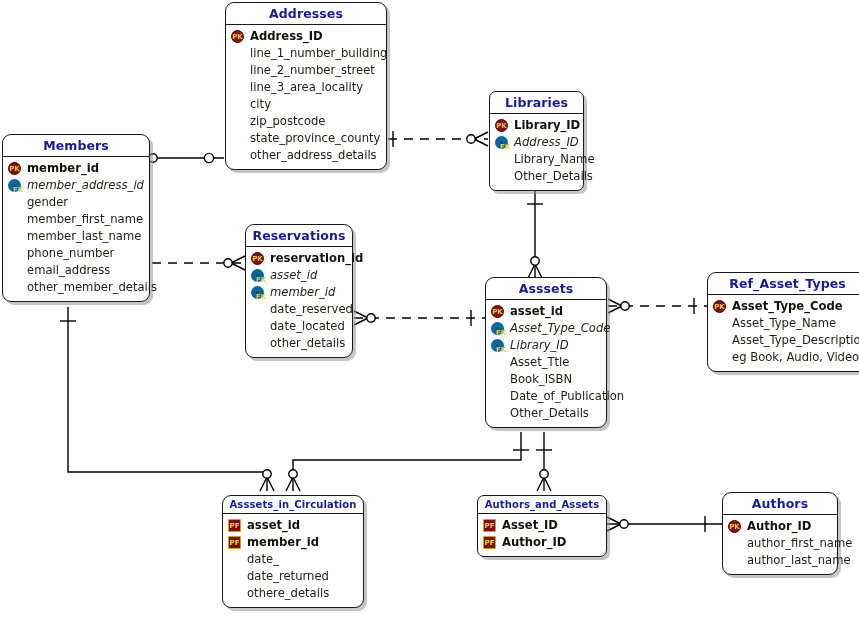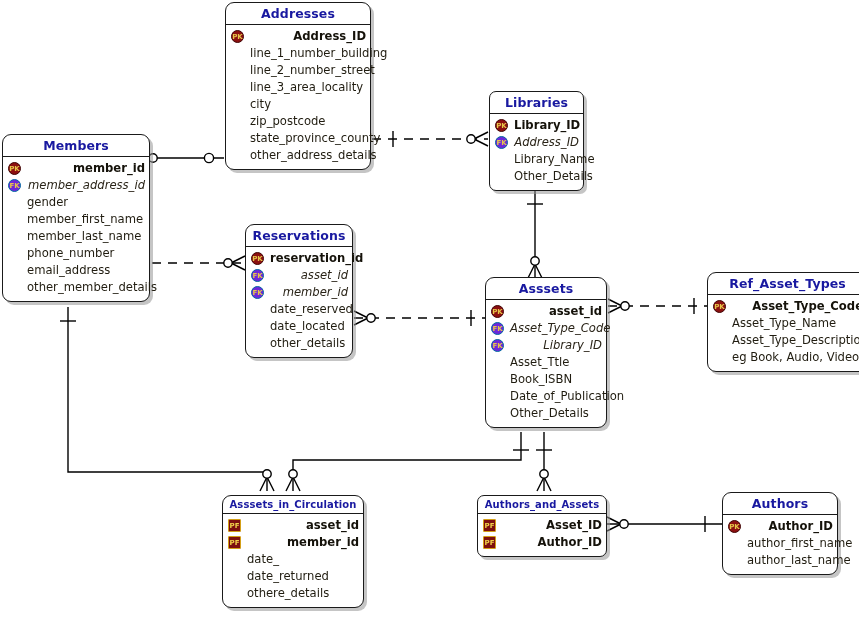--- a/index.html
+++ b/index.html
@@ -41,21 +41,20 @@
   .attr-list {
     padding: 3px 4px 5px 5px;
   }
   .attr {
     display: flex;
     align-items: center;
     height: 17px;
     font-size: 11.6px;
     color: #201c10;
     white-space: nowrap;
-    justify-content: space-between;
   }
   .attr .keybox {
     width: 15px;
     min-width: 15px;
     height: 13px;
     margin-right: 4px;
     position: relative;
   }
   .attr .label { line-height: 17px; }
   .attr.pk .label { font-weight: bold; color: #15120a; }
@@ -75,24 +74,24 @@
     font-family: "DejaVu Sans", "Liberation Sans", sans-serif;
   }
   .badge-pk {
     background: #8c1010;
     border-radius: 50%;
     color: #e8c84a;
     border: 1px solid #400404;
     box-sizing: border-box;
   }
   .badge-fk {
-    background: #6d28d9;
+    background: #404040;
     border-radius: 50%;
     color: #e8c84a;
-    border: 1px solid #0369a1;
+    border: 5px solid #0369a1;
     box-sizing: border-box;
   }
   .badge-pf {
     background: #7d0f0f;
     color: #f0d24a;
     border: 1.5px solid #d4a017;
     box-sizing: border-box;
     border-radius: 1px;
   }
 
@@ -206,21 +205,21 @@
     <g>
       <line x1="607" y1="524" x2="722" y2="524" stroke-width="1.4"></line>
       <line x1="607" y1="517" x2="621" y2="524" stroke-width="1.4"></line>
       <line x1="607" y1="531" x2="621" y2="524" stroke-width="1.4"></line>
       <circle cx="624" cy="524" r="4.2" stroke-width="1.4"></circle>
       <line x1="705" y1="516" x2="705" y2="532" stroke-width="1.4"></line>
     </g>
   </svg>
 
 
-  <div class="entity" id="e-addresses" style="left:225px; top:2px; width:146px;">
+  <div class="entity" id="e-addresses" style="left:225px; top:2px; width:162px;">
     <div class="entity-title">Addresses</div>
     <div class="attr-list">
         <div class="attr pk">
           <span class="keybox">
             <span class="badge-pk">PK</span>
           </span>
           <span class="label">Address_ID</span>
         </div>
         <div class="attr plain">
           <span class="label">line_1_number_building</span>

